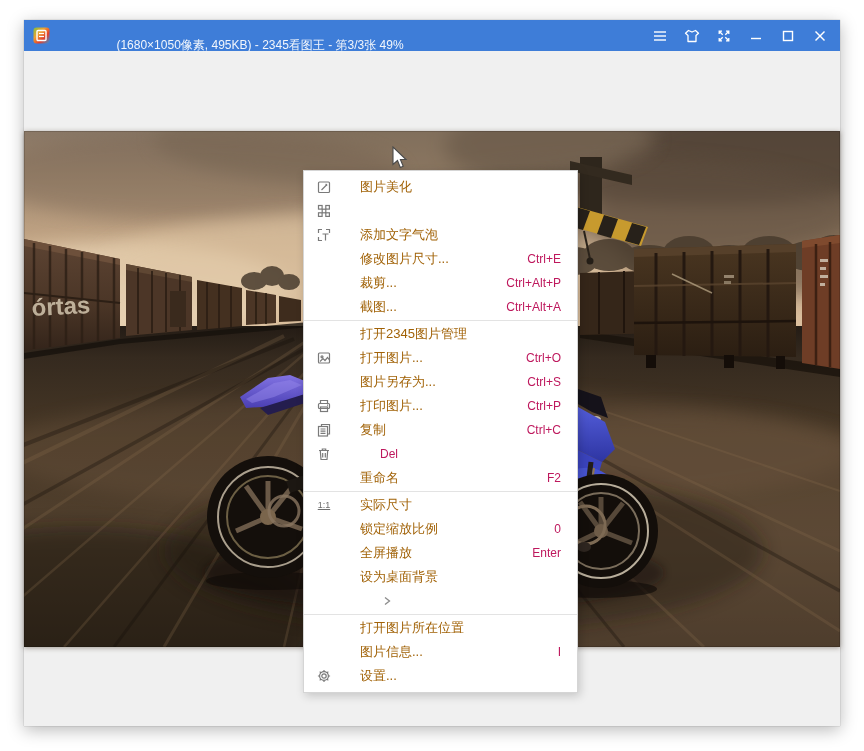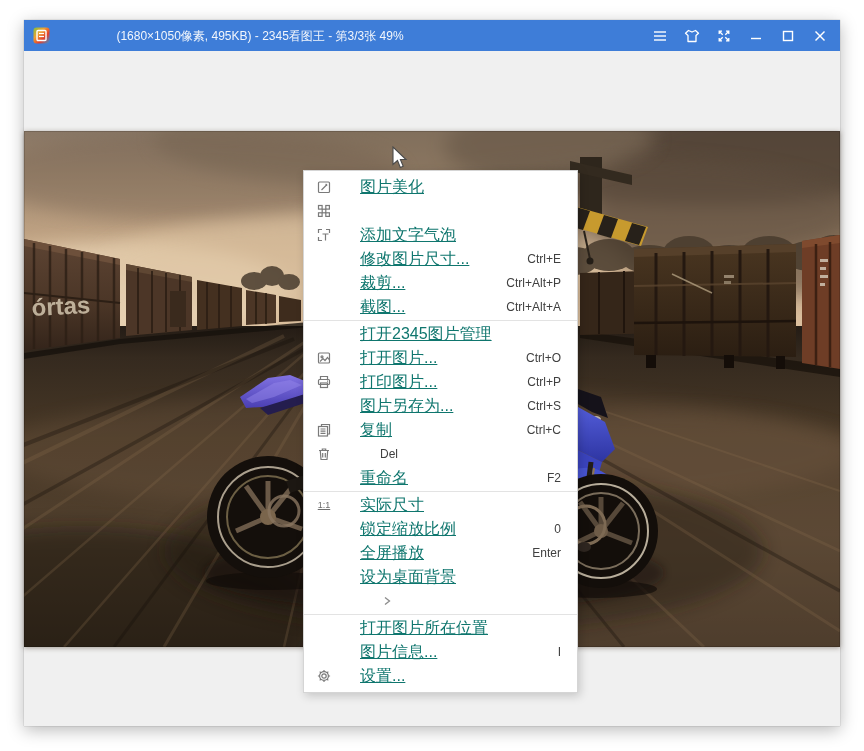--- a/index.html
+++ b/index.html
@@ -11,21 +11,21 @@
     position:absolute;left:24px;top:20px;width:816px;height:706px;
     background:#f0f0f0;box-shadow:0 4px 16px rgba(0,0,0,.28), 0 0 1px rgba(0,0,0,.35);
   }
   
   .titlebar{
     position:absolute;left:0;top:0;right:0;height:31px;background:#3e7dd8;
     display:flex;align-items:center;
   }
   .appicon{position:absolute;left:9px;top:7px;width:17px;height:17px;}
   .title{
-    position:absolute;left:40px;width:392px;top:1px;height:31px;line-height:31px;
+    position:absolute;left:40px;width:392px;top:10px;height:31px;line-height:31px;
     text-align:center;color:#f2f6fc;font-size:12px;white-space:nowrap;
   }
   .tbset{position:absolute;right:4px;top:0;height:31px;display:flex;}
   .tbtn{width:32px;height:31px;display:flex;align-items:center;justify-content:center;}
   .tbtn svg{display:block;}
   
   .viewport{
     position:absolute;left:0;top:31px;right:0;bottom:0;background:#f0f0f0;
     display:flex;align-items:center;justify-content:center;
   }
@@ -34,22 +34,22 @@
   
   .cmenu{
     position:absolute;left:303px;top:170px;width:275px;box-sizing:border-box;
     background:#ffffff;border:1px solid #d5d5d5;box-shadow:2px 3px 9px rgba(0,0,0,.18);
     padding:4px 0;z-index:20;
   }
   .mi{display:flex;align-items:center;height:24px;padding:0 16px 0 12px;cursor:default;}
   .mic{flex:0 0 16px;width:16px;height:16px;margin-right:28px;display:flex;align-items:center;justify-content:center;}
   .mic svg{display:block;}
   .i11{font-size:9px;color:#6e6e6e;text-decoration:underline;letter-spacing:0;}
-  .mil{flex:1;font-size:16px;color:#0f766e;white-space:nowrap;text-decoration:underline;}
-  .mis{font-size:12px;color:#404040;margin-left:20px;white-space:nowrap;}
+  .mil{flex:1;font-size:13px;color:#a16207;white-space:nowrap;}
+  .mis{font-size:12px;color:#be185d;margin-left:20px;white-space:nowrap;}
   .sub{display:flex;align-items:center;}
   .sep{height:1px;background:#e3e3e3;margin:1px 0;}
   
   .cursor{position:absolute;left:391px;top:146px;z-index:40;}
 </style>
 </head>
 <body>
 
 <div class="window">
 
@@ -424,36 +424,36 @@
           <rect x="2.5" y="3" width="11" height="10" rx="1"></rect>
           <circle cx="6" cy="6.8" r="1"></circle>
           <path d="M4 11.5 l3 -3 2 2 2.5 -3 2 2.5"></path>
         </svg>
     </span>
     <span class="mil">打开图片...</span>
     <span class="mis">Ctrl+O</span>
   </div>
 
   <div class="mi">
+    <span class="mic"></span>
+    <span class="mil">图片另存为...</span>
+    <span class="mis">Ctrl+S</span>
+  </div>
+
+  <div class="mi">
     <span class="mic">
       <svg width="16" height="16" viewBox="0 0 16 16" fill="none" stroke="#7a7a7a" stroke-width="1.2">
           <path d="M4.5 5.5 V2.5 h7 v3"></path>
           <rect x="2.5" y="5.5" width="11" height="5" rx="1"></rect>
           <rect x="4.5" y="9" width="7" height="4.5"></rect>
           <line x1="11" y1="7.2" x2="12" y2="7.2"></line>
         </svg>
     </span>
     <span class="mil">打印图片...</span>
     <span class="mis">Ctrl+P</span>
-  </div>
-
-  <div class="mi">
-    <span class="mic"></span>
-    <span class="mil">图片另存为...</span>
-    <span class="mis">Ctrl+S</span>
   </div>
 
   <div class="mi">
     <span class="mic">
       <svg width="16" height="16" viewBox="0 0 16 16" fill="none" stroke="#7a7a7a" stroke-width="1.2">
           <path d="M5.5 4.5 V2.5 h8 v9.5 h-2"></path>
           <rect x="2.5" y="4.5" width="9" height="9.5"></rect>
           <path d="M4.5 7 h5 M4.5 9.2 h5 M4.5 11.4 h5"></path>
         </svg>
     </span>

